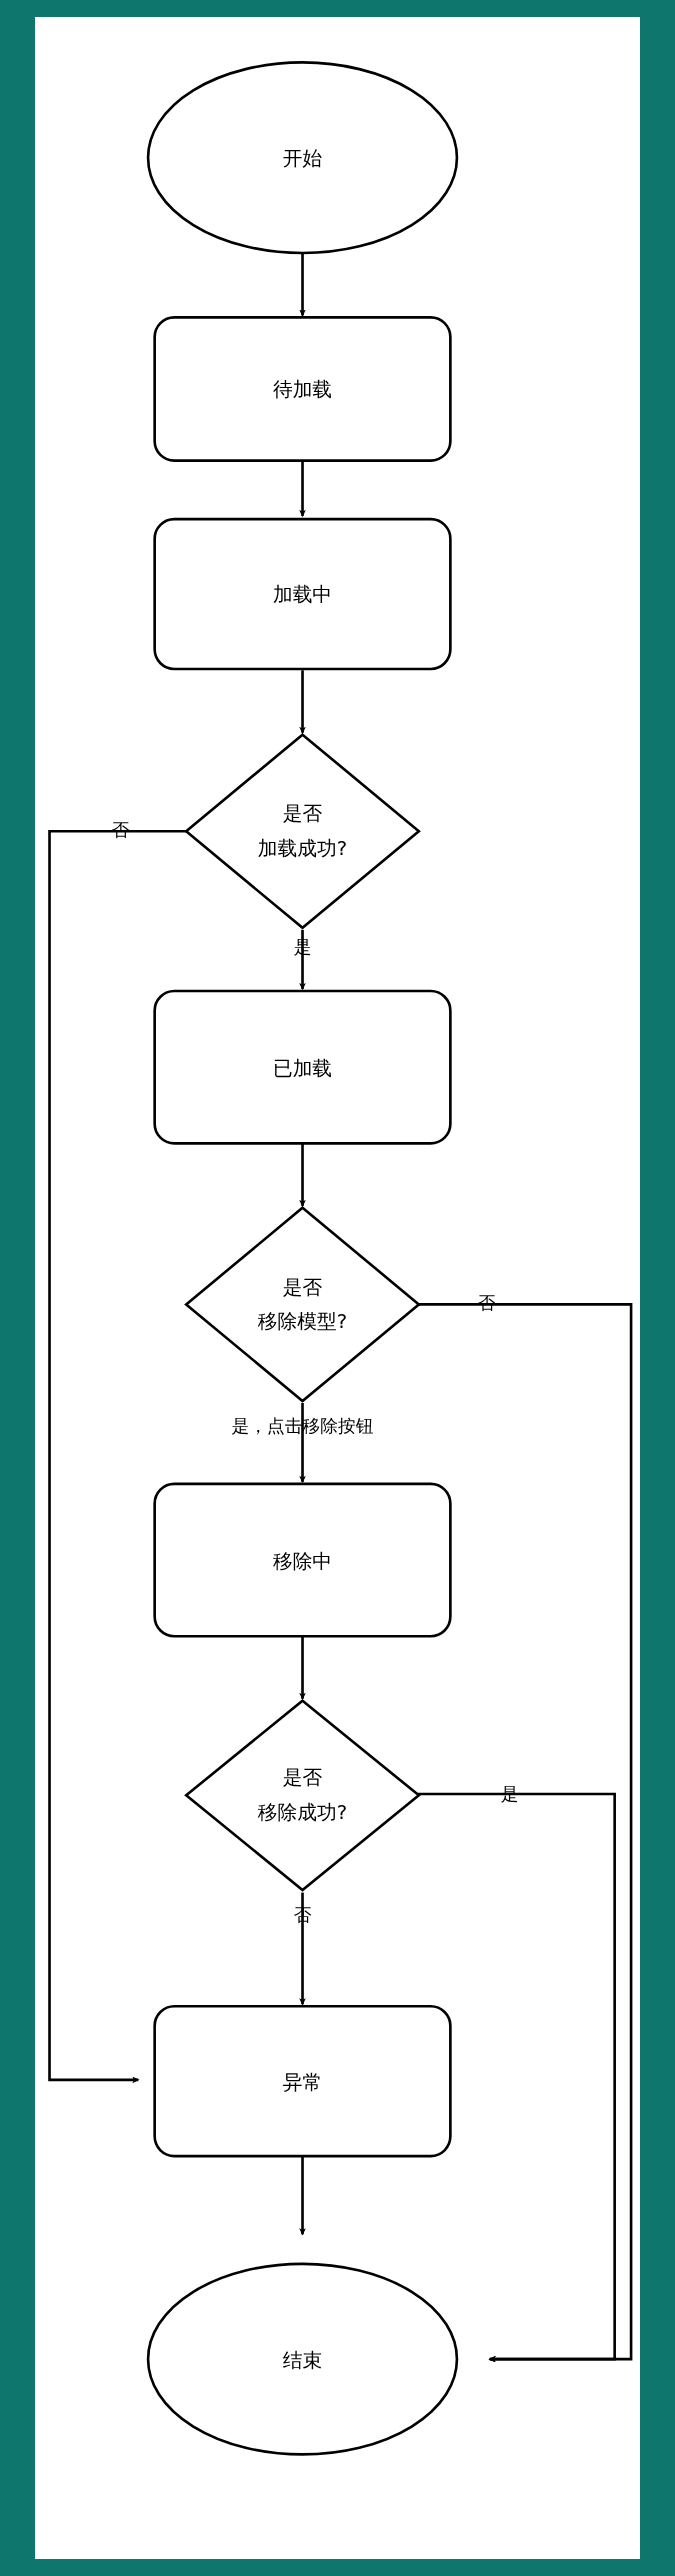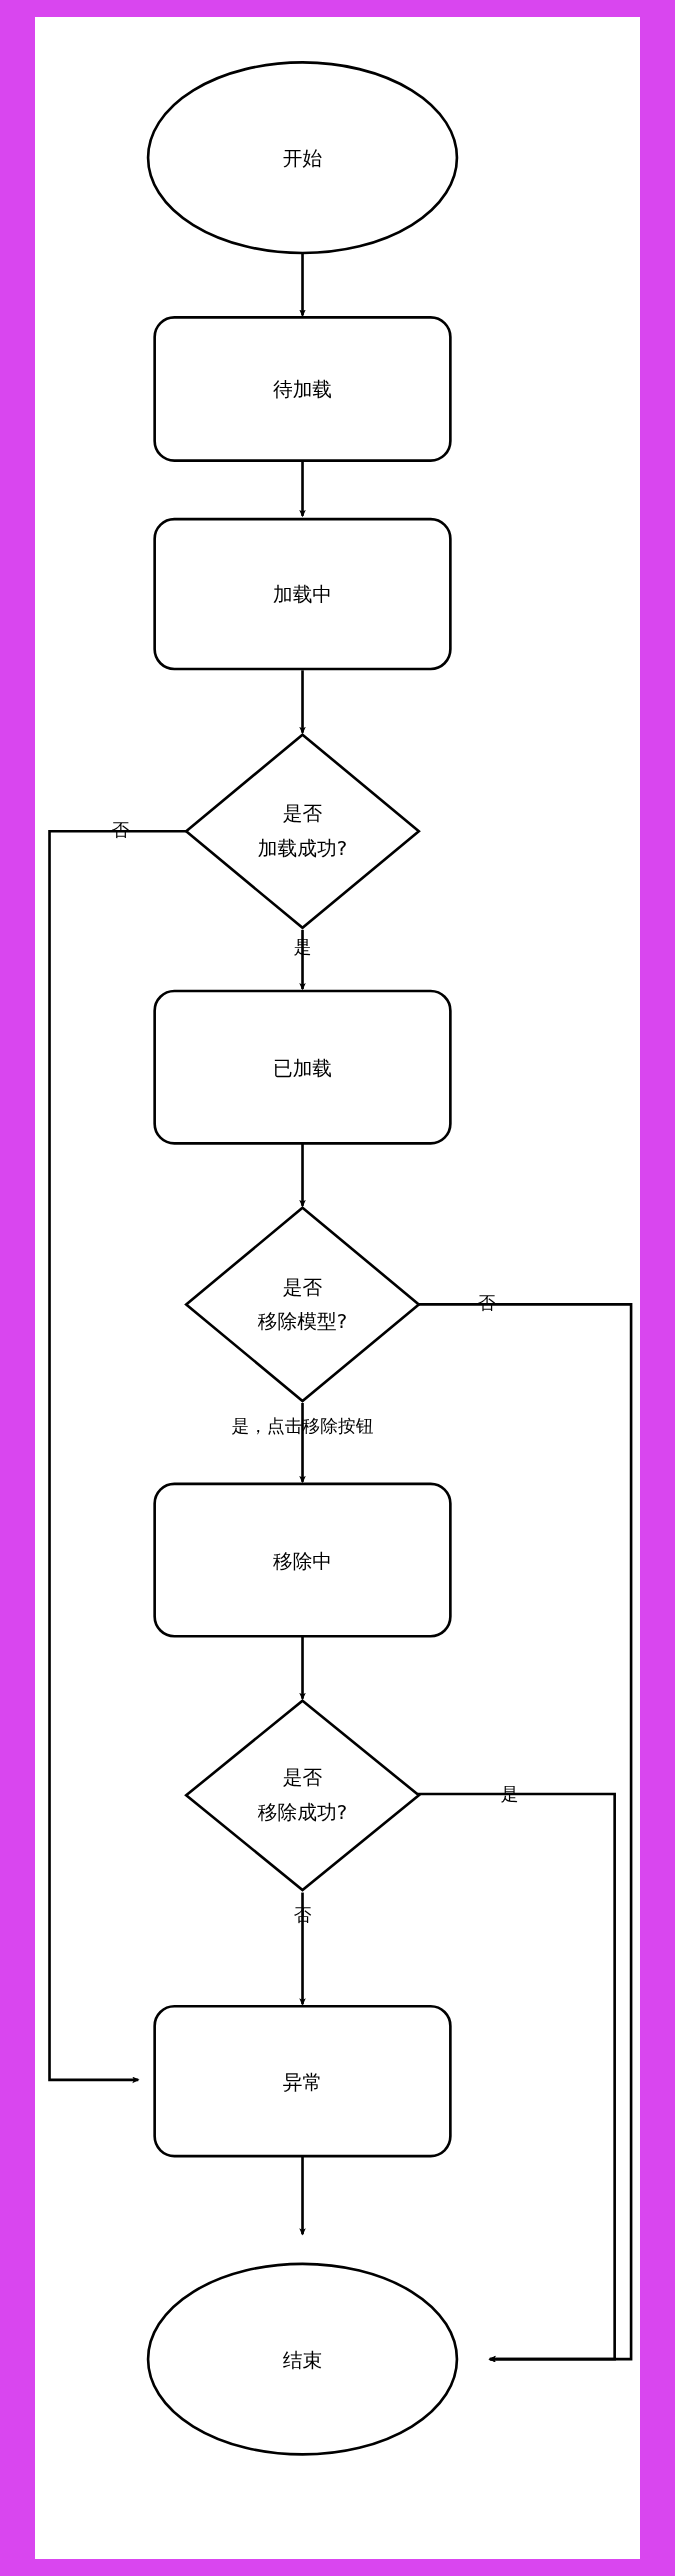--- a/index.html
+++ b/index.html
@@ -10,21 +10,21 @@
   body {
     width: 676px;
     height: 2576px;
     overflow: hidden;
     font-family: "DejaVu Sans", "Liberation Sans", sans-serif;
   }
   #flow-root {
     position: relative;
     width: 676px;
     height: 2576px;
-    background: #d946ef;
+    background: #0f766e;
   }
   #canvas-area {
     position: absolute;
     left: 35px;
     top: 17px;
     width: 605px;
     height: 2542px;
     background: #ffffff;
   }
   svg#flow-svg {

